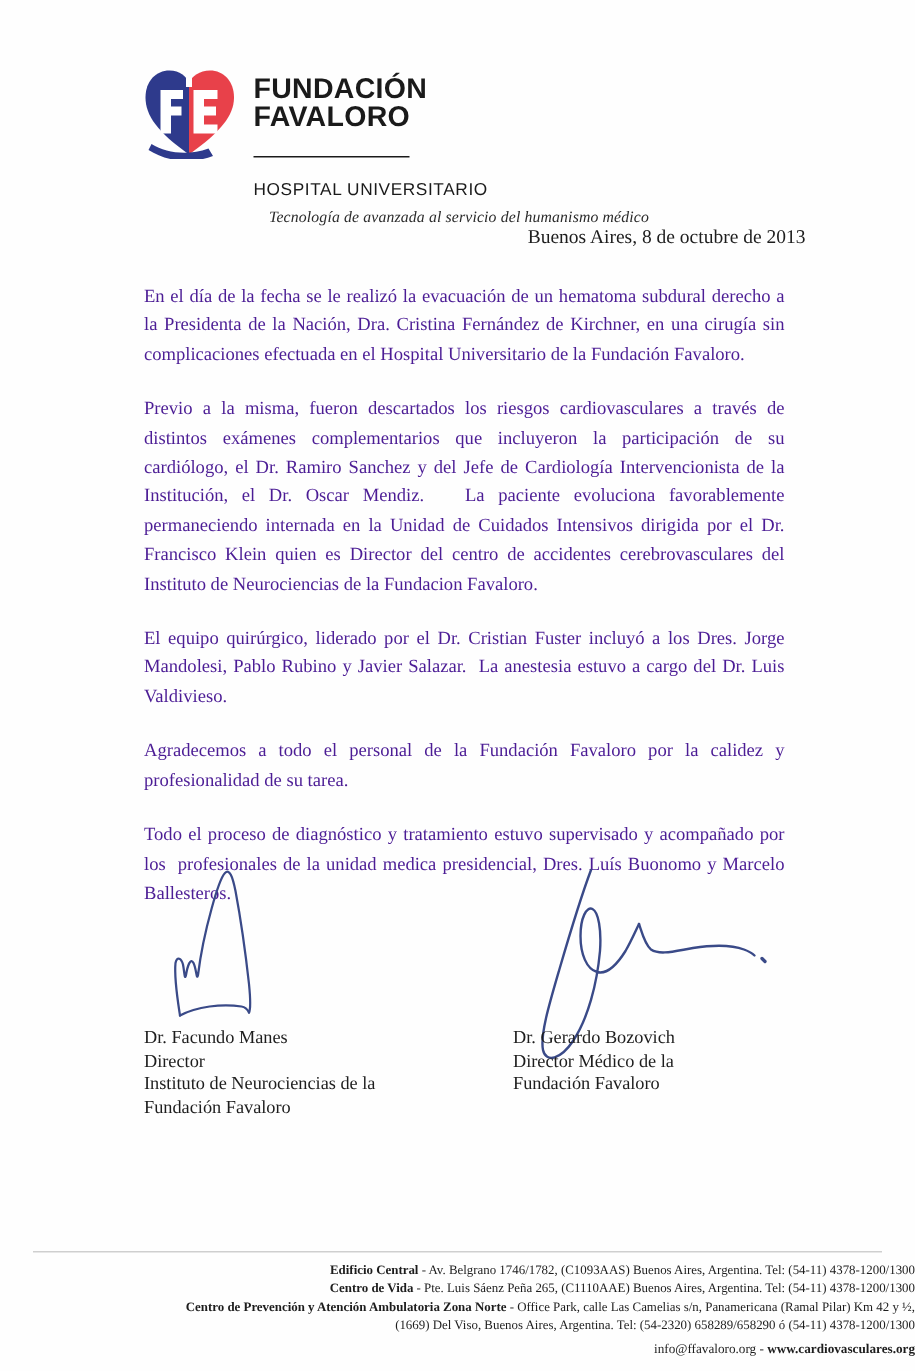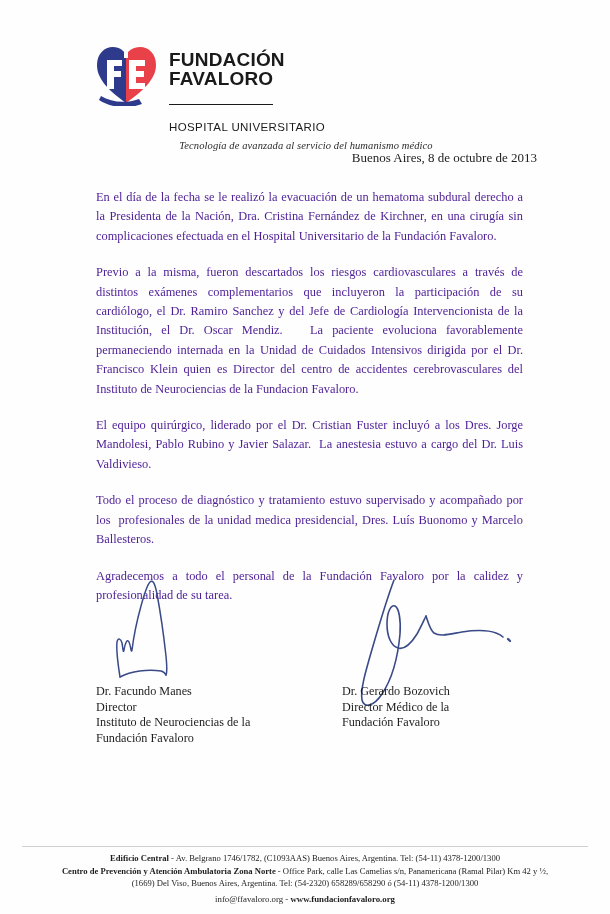--- a/index.html
+++ b/index.html
@@ -150,20 +150,21 @@
   .footer-rule {
     position: absolute;
     left: 22px;
     right: 22px;
     top: 0;
     height: 1px;
     background: #cfcfcf;
   }
   .footer-lines {
     padding-top: 6px;
+    text-align: right;
   }
   .f-line {
     font-family: "Liberation Serif", serif;
     font-size: 8.6px;
     line-height: 12.6px;
     color: #1d1d1d;
     white-space: nowrap;
   }
   .f-line .f-strong { font-weight: bold; }
   .f-web {
@@ -206,22 +207,22 @@
     </div>
     <div class="tagline">Tecnología de avanzada al servicio del humanismo médico</div>
   </div>
 
   <div class="dateline">Buenos Aires, 8 de octubre de 2013</div>
 
   <div class="letter-body">
     <p class="para">En el día de la fecha se le realizó la evacuación de un hematoma subdural derecho a la Presidenta de la Nación, Dra. Cristina Fernández de Kirchner, en una cirugía sin complicaciones efectuada en el Hospital Universitario de la Fundación Favaloro.</p>
     <p class="para">Previo a la misma, fueron descartados los riesgos cardiovasculares a través de distintos exámenes complementarios que incluyeron la participación de su cardiólogo, el Dr. Ramiro Sanchez y del Jefe de Cardiología Intervencionista de la Institución, el Dr. Oscar Mendiz.   La paciente evoluciona favorablemente permaneciendo internada en la Unidad de Cuidados Intensivos dirigida por el Dr. Francisco Klein quien es Director del centro de accidentes cerebrovasculares del Instituto de Neurociencias de la Fundacion Favaloro.</p>
     <p class="para">El equipo quirúrgico, liderado por el Dr. Cristian Fuster incluyó a los Dres. Jorge Mandolesi, Pablo Rubino y Javier Salazar.  La anestesia estuvo a cargo del Dr. Luis Valdivieso.</p>
+    <p class="para">Agradecemos a todo el personal de la Fundación Favaloro por la calidez y profesionalidad de su tarea.</p>
     <p class="para">Todo el proceso de diagnóstico y tratamiento estuvo supervisado y acompañado por los  profesionales de la unidad medica presidencial, Dres. Luís Buonomo y Marcelo Ballesteros.</p>
-    <p class="para">Agradecemos a todo el personal de la Fundación Favaloro por la calidez y profesionalidad de su tarea.</p>
   </div>
 
   <div class="signatures">
 
     <div class="sig-block sig-left">
       <div class="sig-ink">
         <svg viewBox="0 0 170 108" width="170" height="108" aria-hidden="true">
           <g fill="none" stroke="#3a4a88" stroke-linecap="round" stroke-linejoin="round">
             <path d="M24 101 C22 88 20 76 21 66 C22 61 25 63 26 67 C27 72 27 78 28 74
                      C29 68 31 62 33 66 C35 70 35 78 36 74 C37 66 40 48 45 30
@@ -259,22 +260,25 @@
 
   </div>
 
   <div class="footer">
     <div class="footer-rule"></div>
     <div class="footer-lines">
       <div class="f-line">
         <span class="f-strong">Edificio Central</span><span> - Av. Belgrano 1746/1782, (C1093AAS) Buenos Aires, Argentina. Tel: (54-11) 4378-1200/1300</span>
       </div>
       <div class="f-line">
+        <span class="f-strong">Centro de Vida</span><span> - Pte. Luis Sáenz Peña 265, (C1110AAE) Buenos Aires, Argentina. Tel: (54-11) 4378-1200/1300</span>
+      </div>
+      <div class="f-line">
         <span class="f-strong">Centro de Prevención y Atención Ambulatoria Zona Norte</span><span> - Office Park, calle Las Camelias s/n, Panamericana (Ramal Pilar) Km 42 y ½,</span>
       </div>
       <div class="f-line">(1669) Del Viso, Buenos Aires, Argentina. Tel: (54-2320) 658289/658290 ó (54-11) 4378-1200/1300</div>
       <div class="f-web">
-        <span>info@ffavaloro.org</span><span> - </span><span class="site">www.fundacionfavaloro.org</span>
+        <span>info@ffavaloro.org</span><span> - </span><span class="site">www.cardiovasculares.org</span>
       </div>
     </div>
   </div>
 
 </div>
 
 </body></html>

